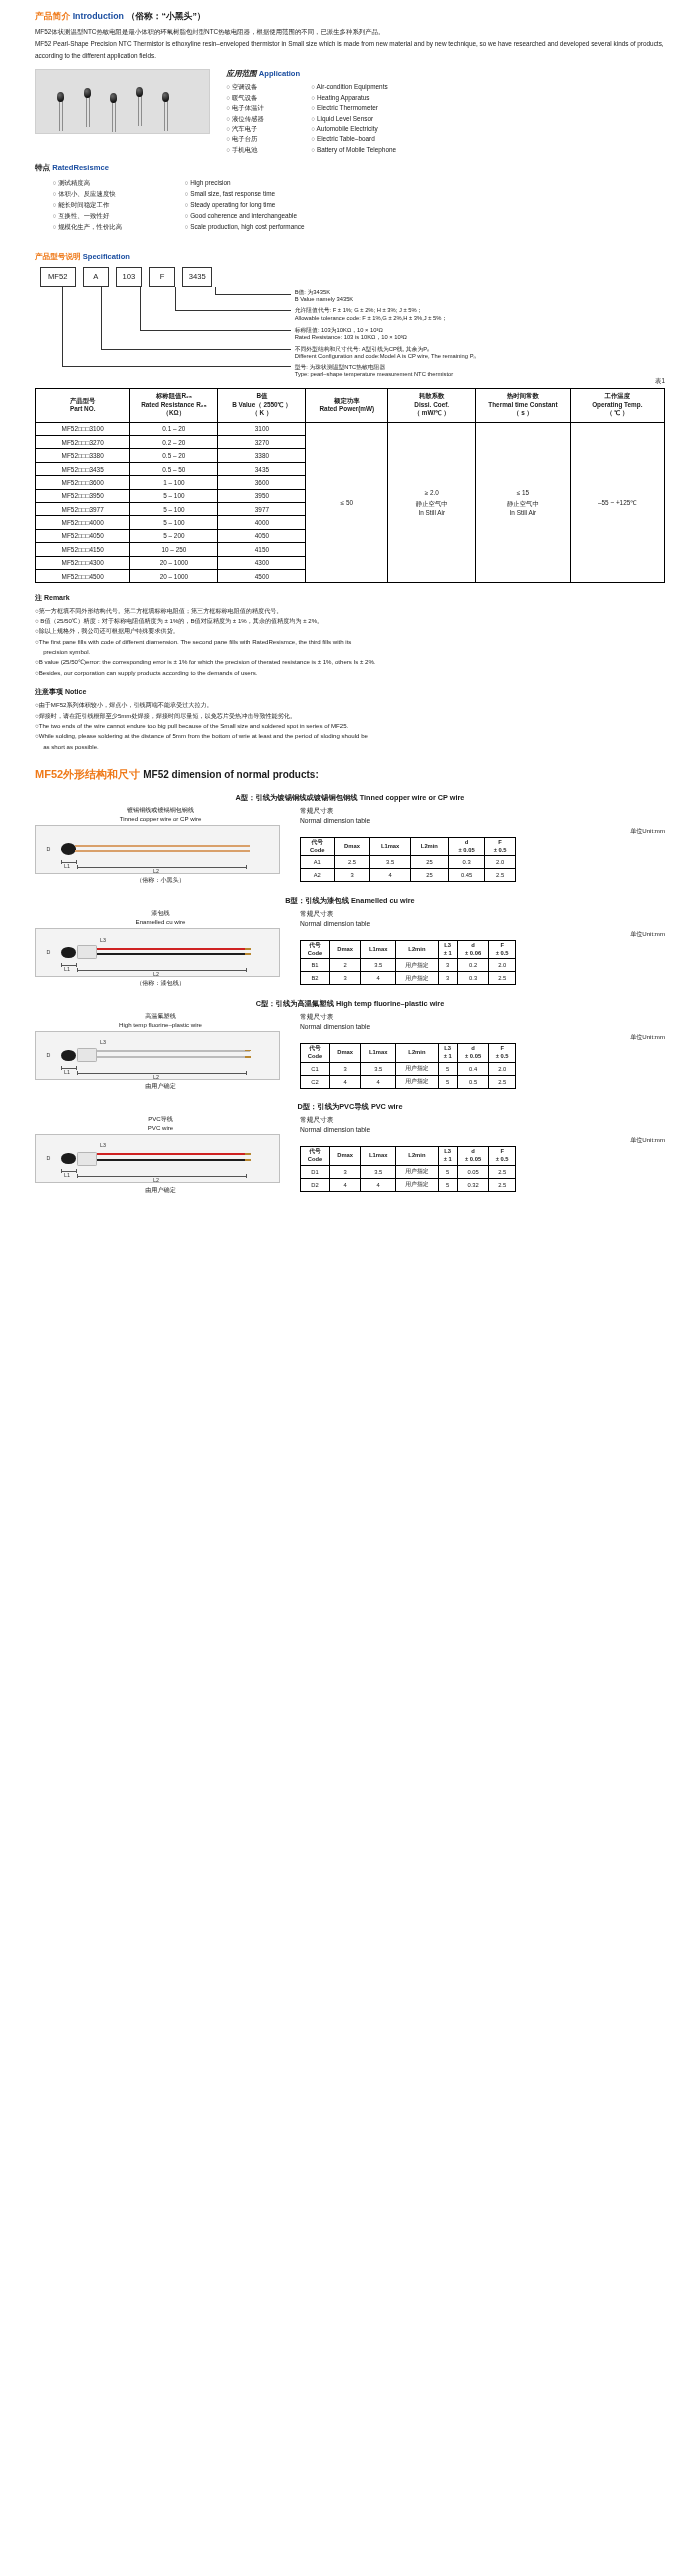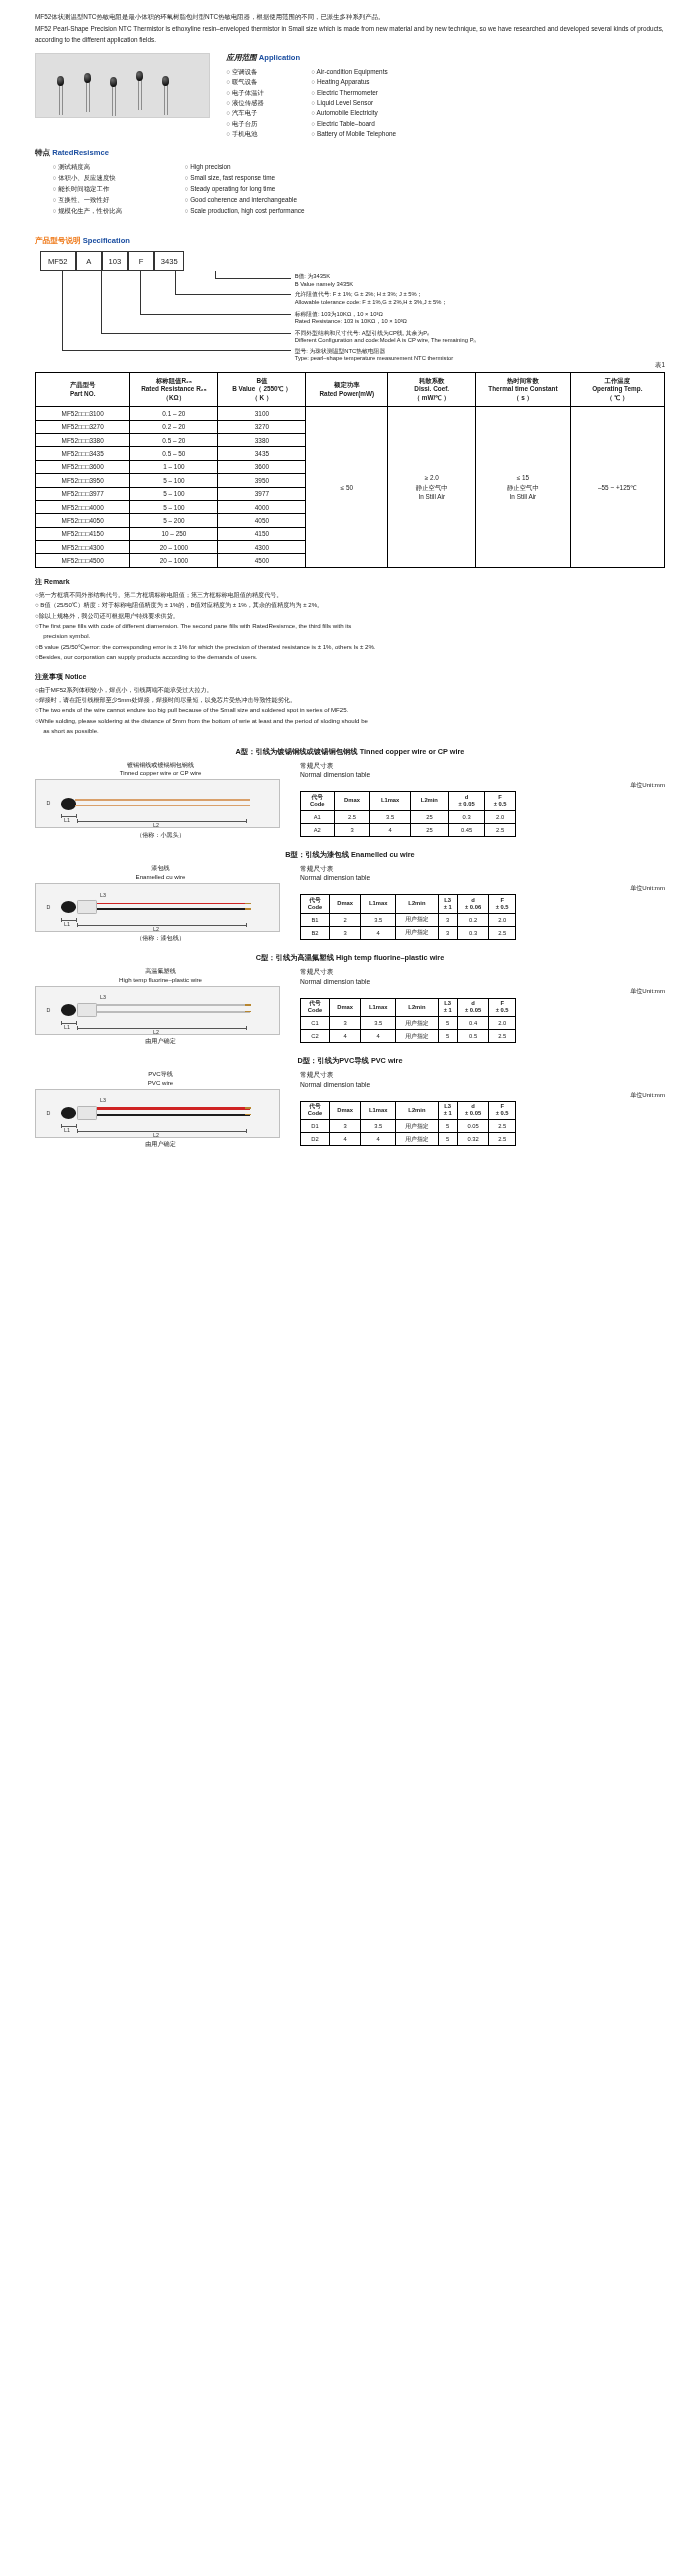--- a/index.html
+++ b/index.html
@@ -53,21 +53,21 @@
   .char-head { font-size: 7.6px; font-weight: bold; margin: 2.3px 0 3.5px 0; }
   .char-head .en { color: #1c4fa1; }
   .char-cols { display: flex; gap: 27px; padding-left: 17.5px; }
   .char-col { font-size: 6.4px; line-height: 1.72; }
   .char-col div::before { content: "○ "; color: #555; }
 
   
   .pn-head { font-size: 7.6px; font-weight: bold; margin: 0 0 4.7px 0; }
   .pn-head .en { color: #1c4fa1; }
   .pn-wrap { position: relative; padding-left: 4.7px; }
-  .pn-boxes { display: flex; align-items: stretch; }
+  .pn-boxes { display: flex; gap: 7px; align-items: stretch; }
   .pn-box {
     border: 0.6px solid #333; height: 20px; min-width: 26px;
     display: flex; align-items: center; justify-content: center;
     font-size: 7.6px; padding: 0 5.8px; background: #fff;
   }
   .pn-box.w1 { min-width: 36px; }
   .pn-note { font-size: 5.8px; line-height: 1.6; color: #222; }
 
   
   .tbl-label { text-align: right; font-size: 6.4px; margin: 2.3px 0 1.8px 0; }
@@ -142,20 +142,25 @@
     border: 0.6px solid #000; text-align: center; padding: 1.2px 1.8px; height: 13px;
   }
   table.dim th { font-weight: bold; line-height: 1.3; height: 17.5px; }
 </style>
 </head>
 <body>
 
 <div class="page">
 
   <div class="intro">
+    <div class="sec-title">
+      <span style="color:#ef7a1a">产品简介</span>
+      <span class="en">Introduction</span>
+      <span>（俗称：“小黑头”）</span>
+    </div>
     <p class="body-text">MF52体状测温型NTC热敏电阻是最小体积的环氧树脂包封型NTC热敏电阻器，根据使用范围的不同，已派生多种系列产品。</p>
     <p class="body-text">MF52 Pearl-Shape Precision NTC Thermistor is ethoxyline resin–enveloped thermistor in Small size which is made from new material and by new technique, so we have researched and developed several kinds of products, according to the different application fields.</p>
   </div>
 
   <div class="photo-row">
     <div class="photo-box">
       <div class="therm" style="left:23px;">
         <div class="lead"></div>
           <div class="lead lead2"></div>
           <div class="bead"></div>
@@ -410,20 +415,24 @@
 
   <div>
     <div class="remark-title">注意事项 Notice</div>
     <div class="remark-line">○由于MF52系列体积较小，焊点小，引线两端不能承受过大拉力。</div>
     <div class="remark-line">○焊接时，请在距引线根部至少5mm处焊接，焊接时间尽量短，以免芯片受热冲击导致性能劣化。</div>
     <div class="remark-line">○The two ends of the wire cannot endure too big pull because of the Small size and soldered spot in series of MF25.</div>
     <div class="remark-line">○While solding, please soldering at the distance of 5mm from the bottom of wrie at least and the period of sloding should be</div>
     <div class="remark-line indent">as short as possible.</div>
   </div>
 
+  <div class="orange-title">
+    <span>MF52外形结构和尺寸</span>
+    <span class="en">MF52 dimension of normal products:</span>
+  </div>
 
   <div class="dim-sec">
     <div class="dim-type">
       <span>A型：引线为镀锡铜线或镀锡铜包钢线</span>
       <span class="en">Tinned copper wire or CP wire</span>
     </div>
     <div class="dim-row">
       <div class="dim-left">
         <div class="wire-caption">
           <span>镀锡铜线或镀锡铜包钢线</span>

